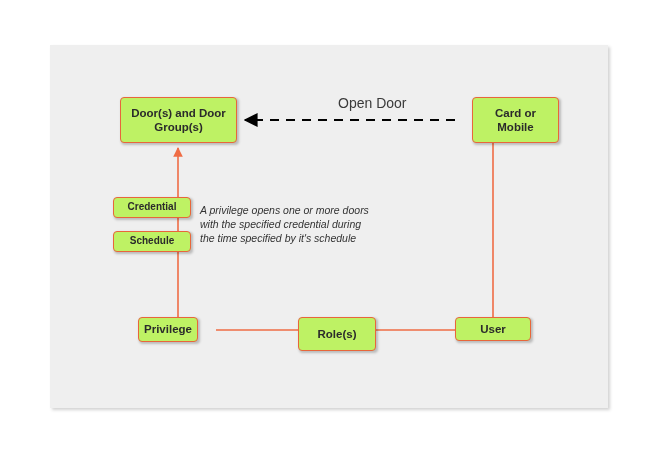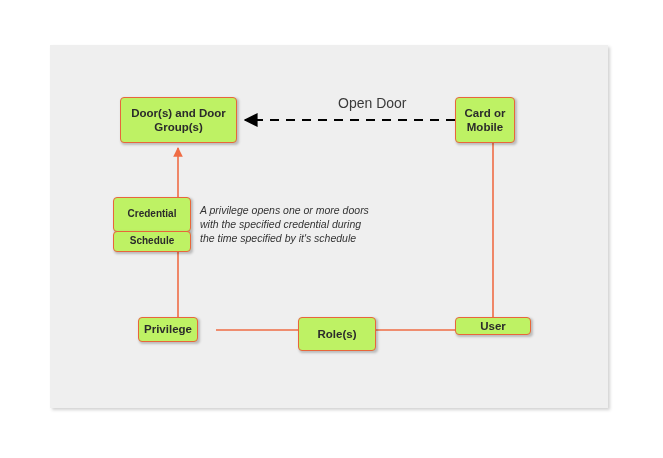--- a/index.html
+++ b/index.html
@@ -55,26 +55,26 @@
     line-height: 1.22;
     box-shadow: 1.5px 1.5px 2.5px rgba(0,0,0,0.22);
     font-family: "Liberation Sans", sans-serif;
     font-weight: bold;
   }
 
   .node-lg { font-size: 11.5px; }
   .node-sm { font-size: 10px; }
 
   #node-door   { left: 120px; top: 97px;  width: 117px; height: 46px; }
-  #node-card   { left: 455px; top: 97px;  width: 60px;  height: 46px; }
-  #node-cred   { left: 113px; top: 197px; width: 78px;  height: 35px; }
+  #node-card   { left: 472px; top: 97px;  width: 87px;  height: 46px; }
+  #node-cred   { left: 113px; top: 197px; width: 78px;  height: 21px; }
   #node-sched  { left: 113px; top: 231px; width: 78px;  height: 21px; text-align: right; }
   #node-priv   { left: 138px; top: 317px; width: 60px;  height: 25px; }
   #node-role   { left: 298px; top: 317px; width: 78px;  height: 34px; }
-  #node-user   { left: 455px; top: 317px; width: 76px;  height: 18px; }
+  #node-user   { left: 455px; top: 317px; width: 76px;  height: 24px; }
 
   
   .label {
     position: absolute;
     font-family: "Liberation Sans", sans-serif;
     color: #3a3a3a;
     white-space: pre;
   }
 
   #label-open-door {

